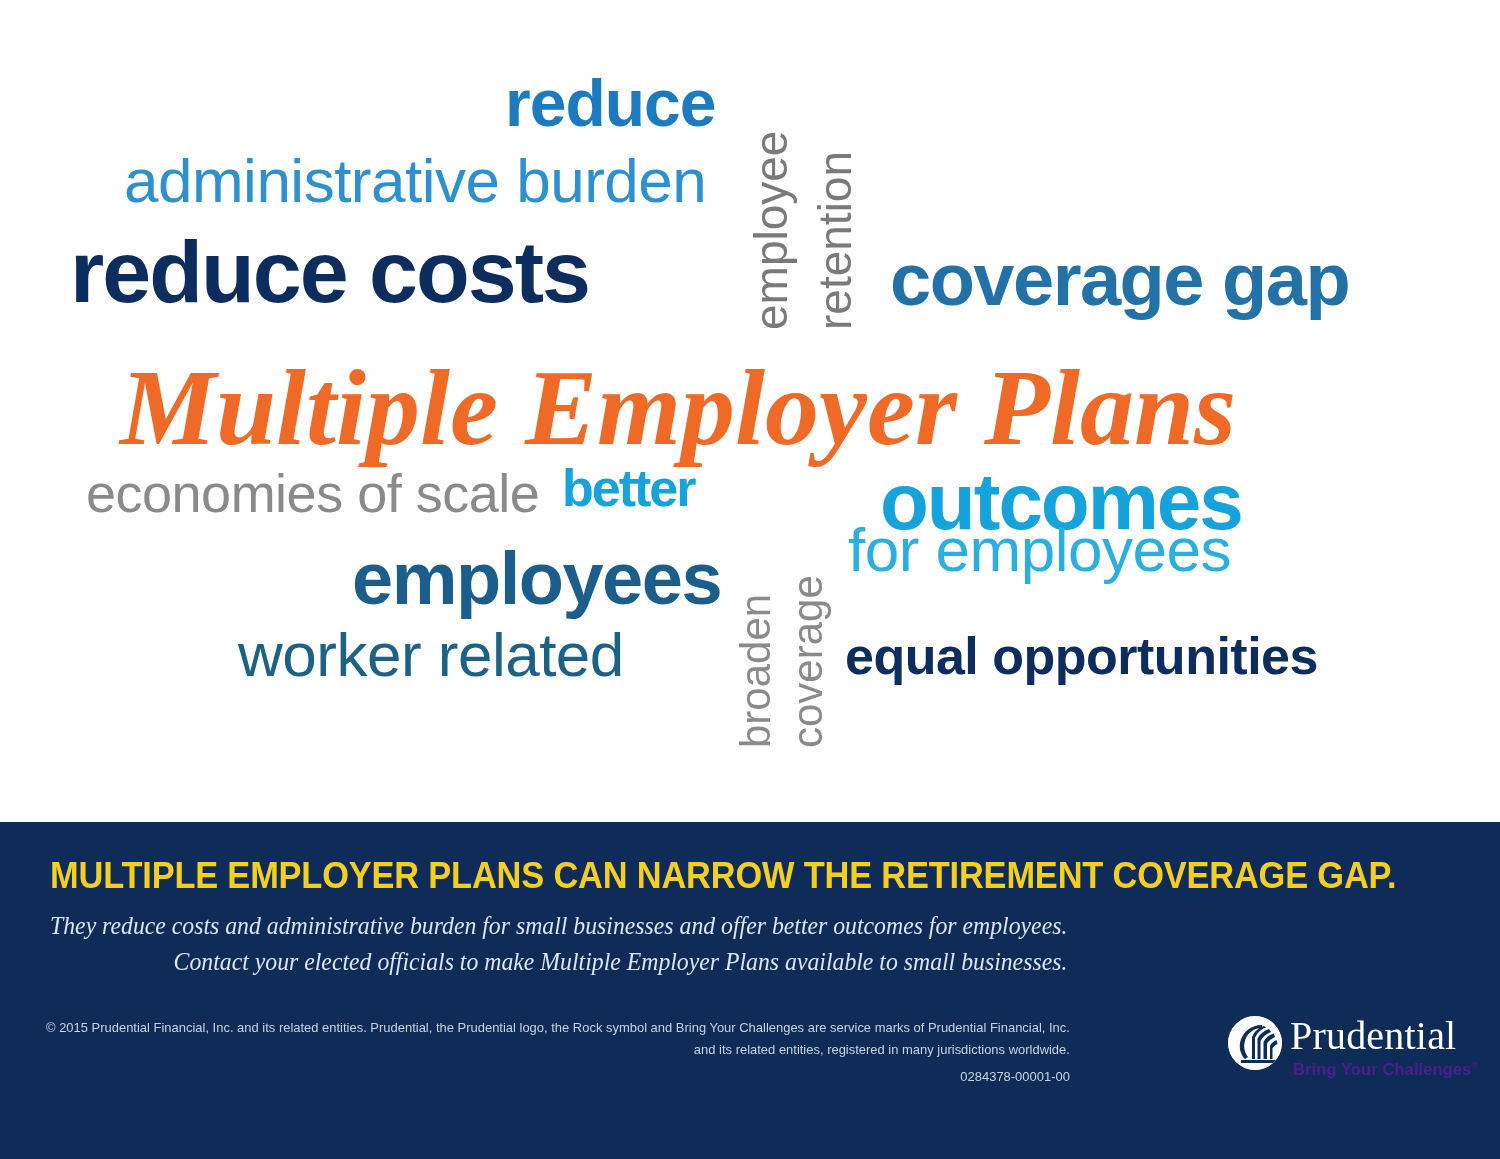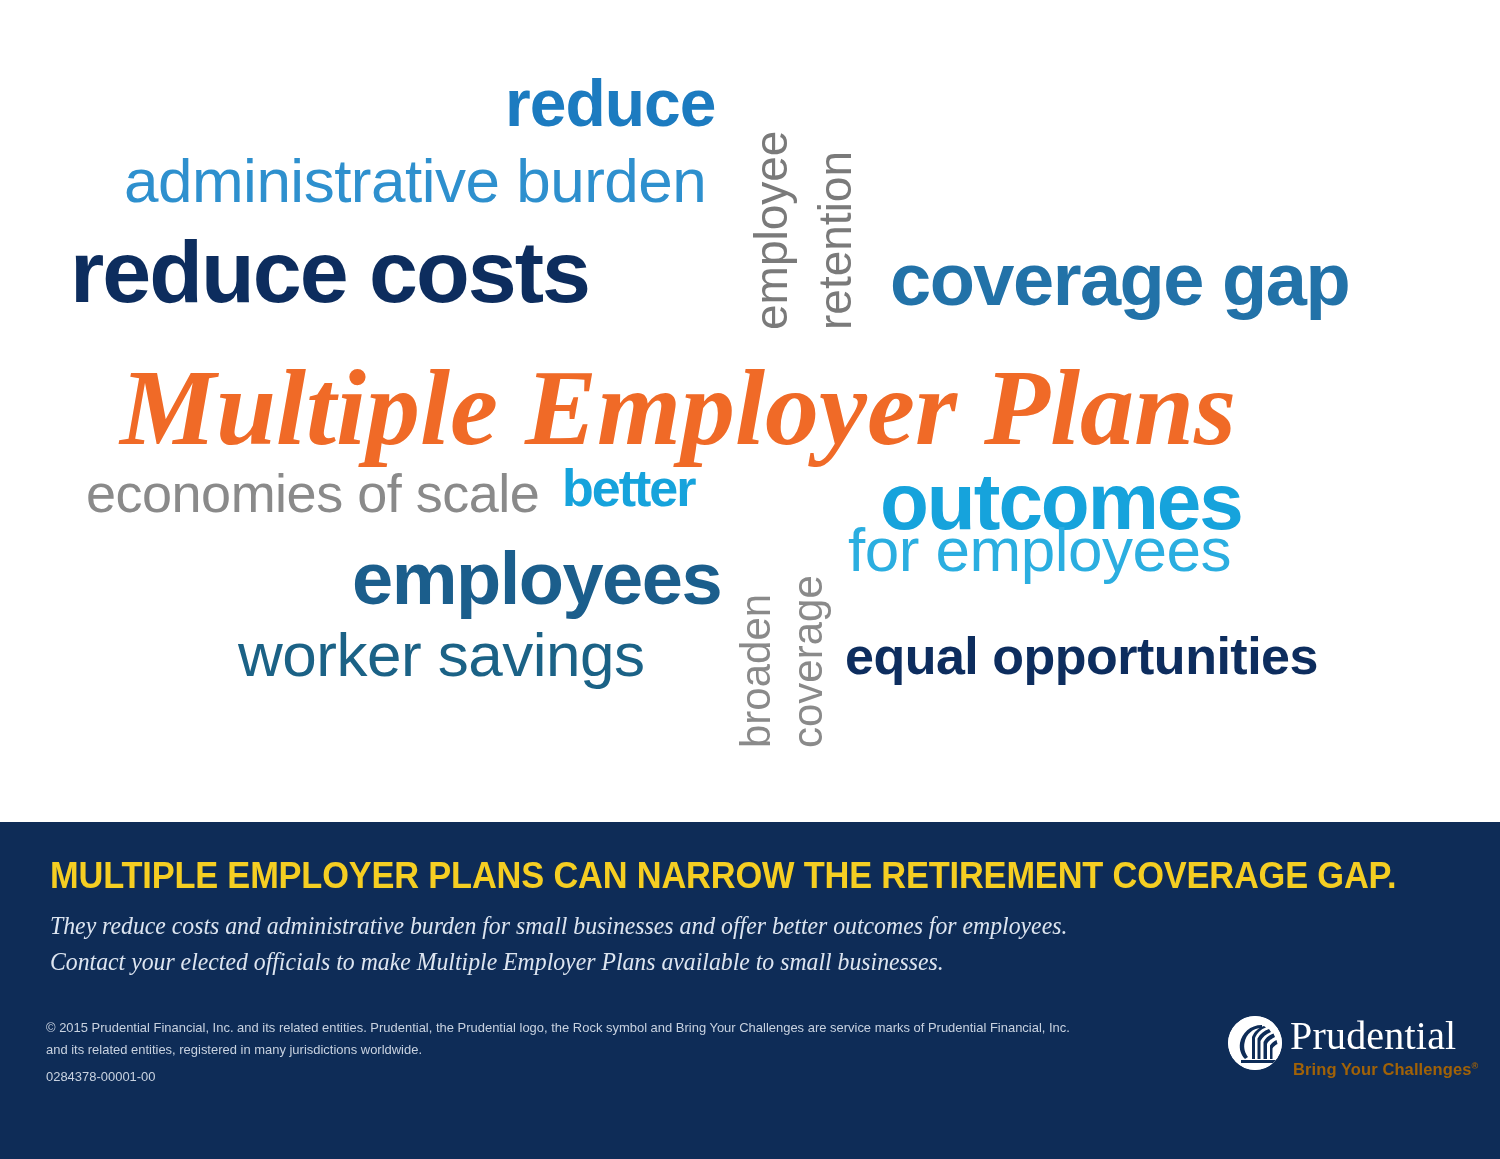--- a/index.html
+++ b/index.html
@@ -57,20 +57,21 @@
   .w-workersavings   { left: 238px;  top: 624px; font-size: 62px; font-weight: normal; color: #1B6286; letter-spacing: -0.5px; }
   .w-equalopps       { left: 845px;  top: 630px; font-size: 52px; font-weight: bold; color: #0D2D5E; letter-spacing: -0.5px; }
 
   
   #footer {
     position: absolute;
     left: 0; top: 822px;
     width: 1500px;
     height: 337px;
     background: #0E2C57;
+    text-align: right;
   }
   #footer-headline {
     position: absolute;
     left: 50px;
     top: 33px;
     font-family: "Liberation Sans Narrow", "Liberation Sans", sans-serif;
     font-size: 37px;
     font-weight: bold;
     color: #F5CE22;
     letter-spacing: -0.2px;
@@ -134,21 +135,21 @@
     letter-spacing: 0.2px;
     line-height: 1.1;
   }
   #logo-tag {
     position: absolute;
     left: 65px;
     top: 50px;
     font-family: "Liberation Sans", sans-serif;
     font-size: 16.5px;
     font-weight: bold;
-    color: #a16207;
+    color: #4c1d95;
     letter-spacing: 0.1px;
     white-space: nowrap;
   }
   #logo-tag sup { font-size: 9px; vertical-align: super; }
 </style>
 </head>
 <body>
 
 <div id="poster">
 
@@ -167,21 +168,21 @@
 
     <span class="w w-economies">economies of scale</span>
     <span class="w w-better">better</span>
     <span class="w w-outcomes">outcomes</span>
     <span class="w w-increase">employees</span>
 
     <span class="w vert w-broaden">broaden</span>
     <span class="w vert w-coverage">coverage</span>
 
     <span class="w w-foremployees">for employees</span>
-    <span class="w w-workersavings">worker savings</span>
+    <span class="w w-workersavings">worker related</span>
     <span class="w w-equalopps">equal opportunities</span>
   </div>
 
   <div id="footer">
 
     <div id="footer-headline">MULTIPLE EMPLOYER PLANS CAN NARROW THE RETIREMENT COVERAGE GAP.</div>
 
     <div id="footer-body">
       <span class="line">They reduce costs and administrative burden for small businesses and offer better outcomes for employees.</span>
       <span class="line">Contact your elected officials to make Multiple Employer Plans available to small businesses.</span>

